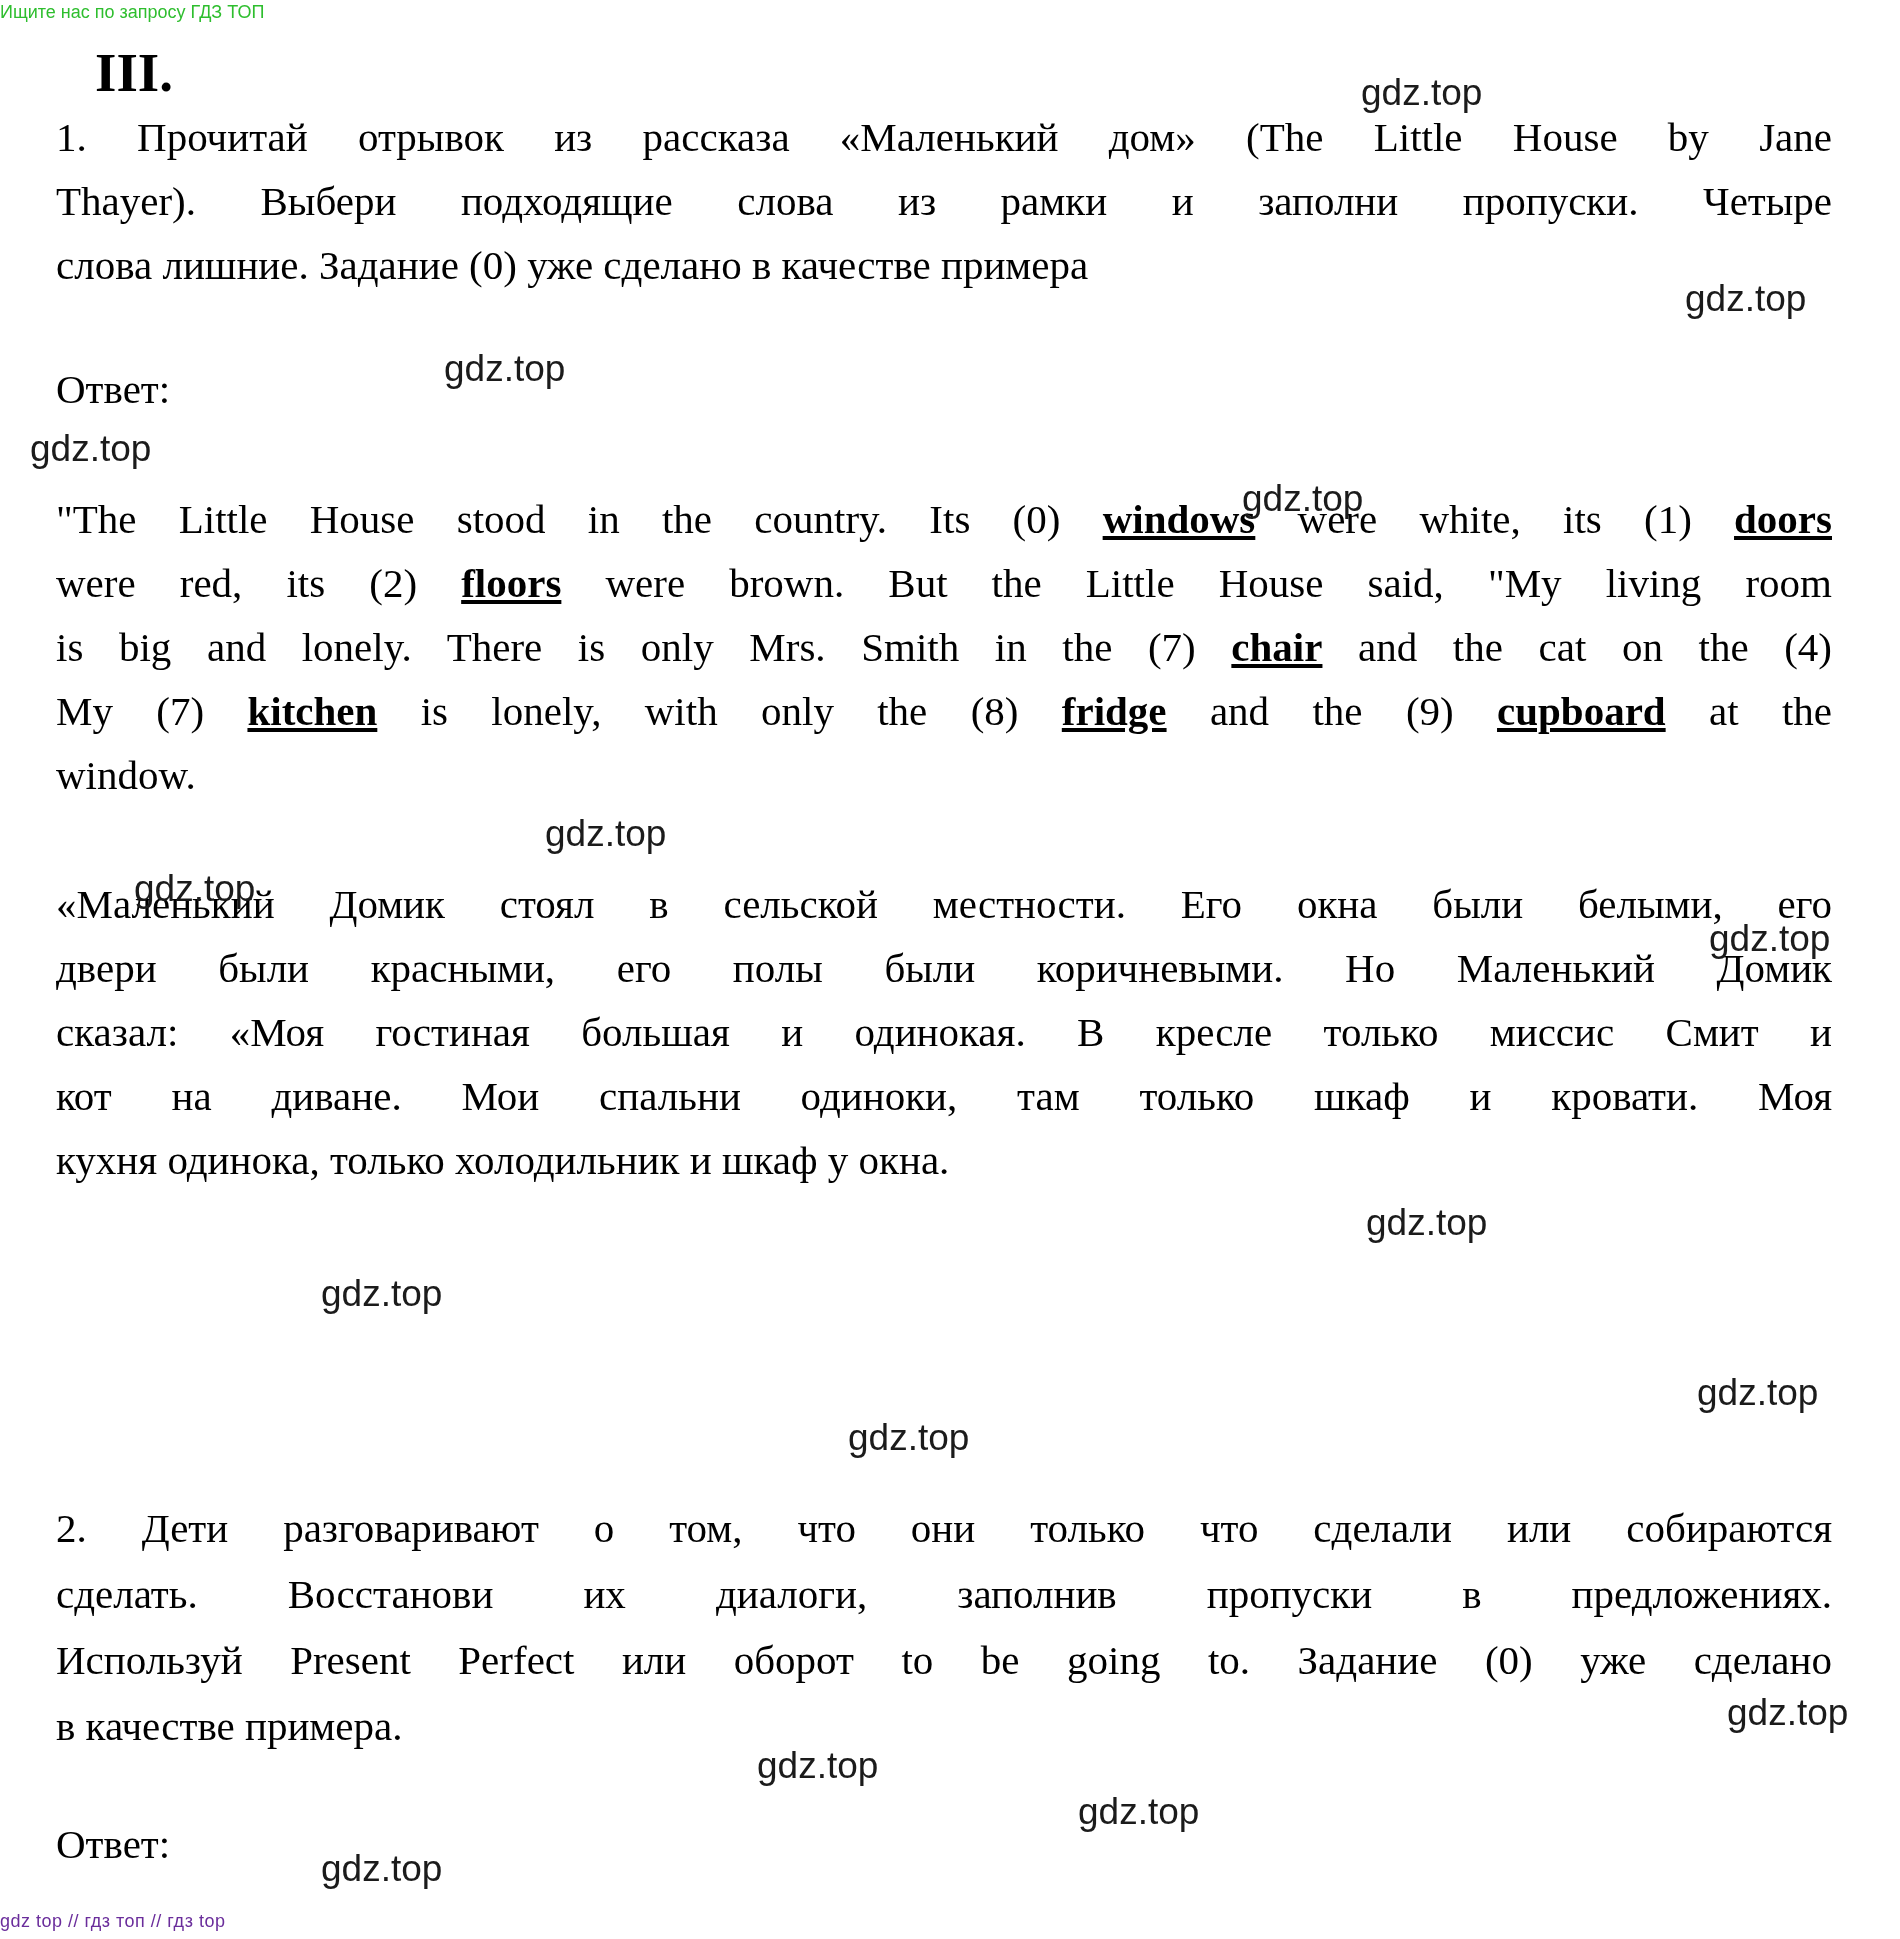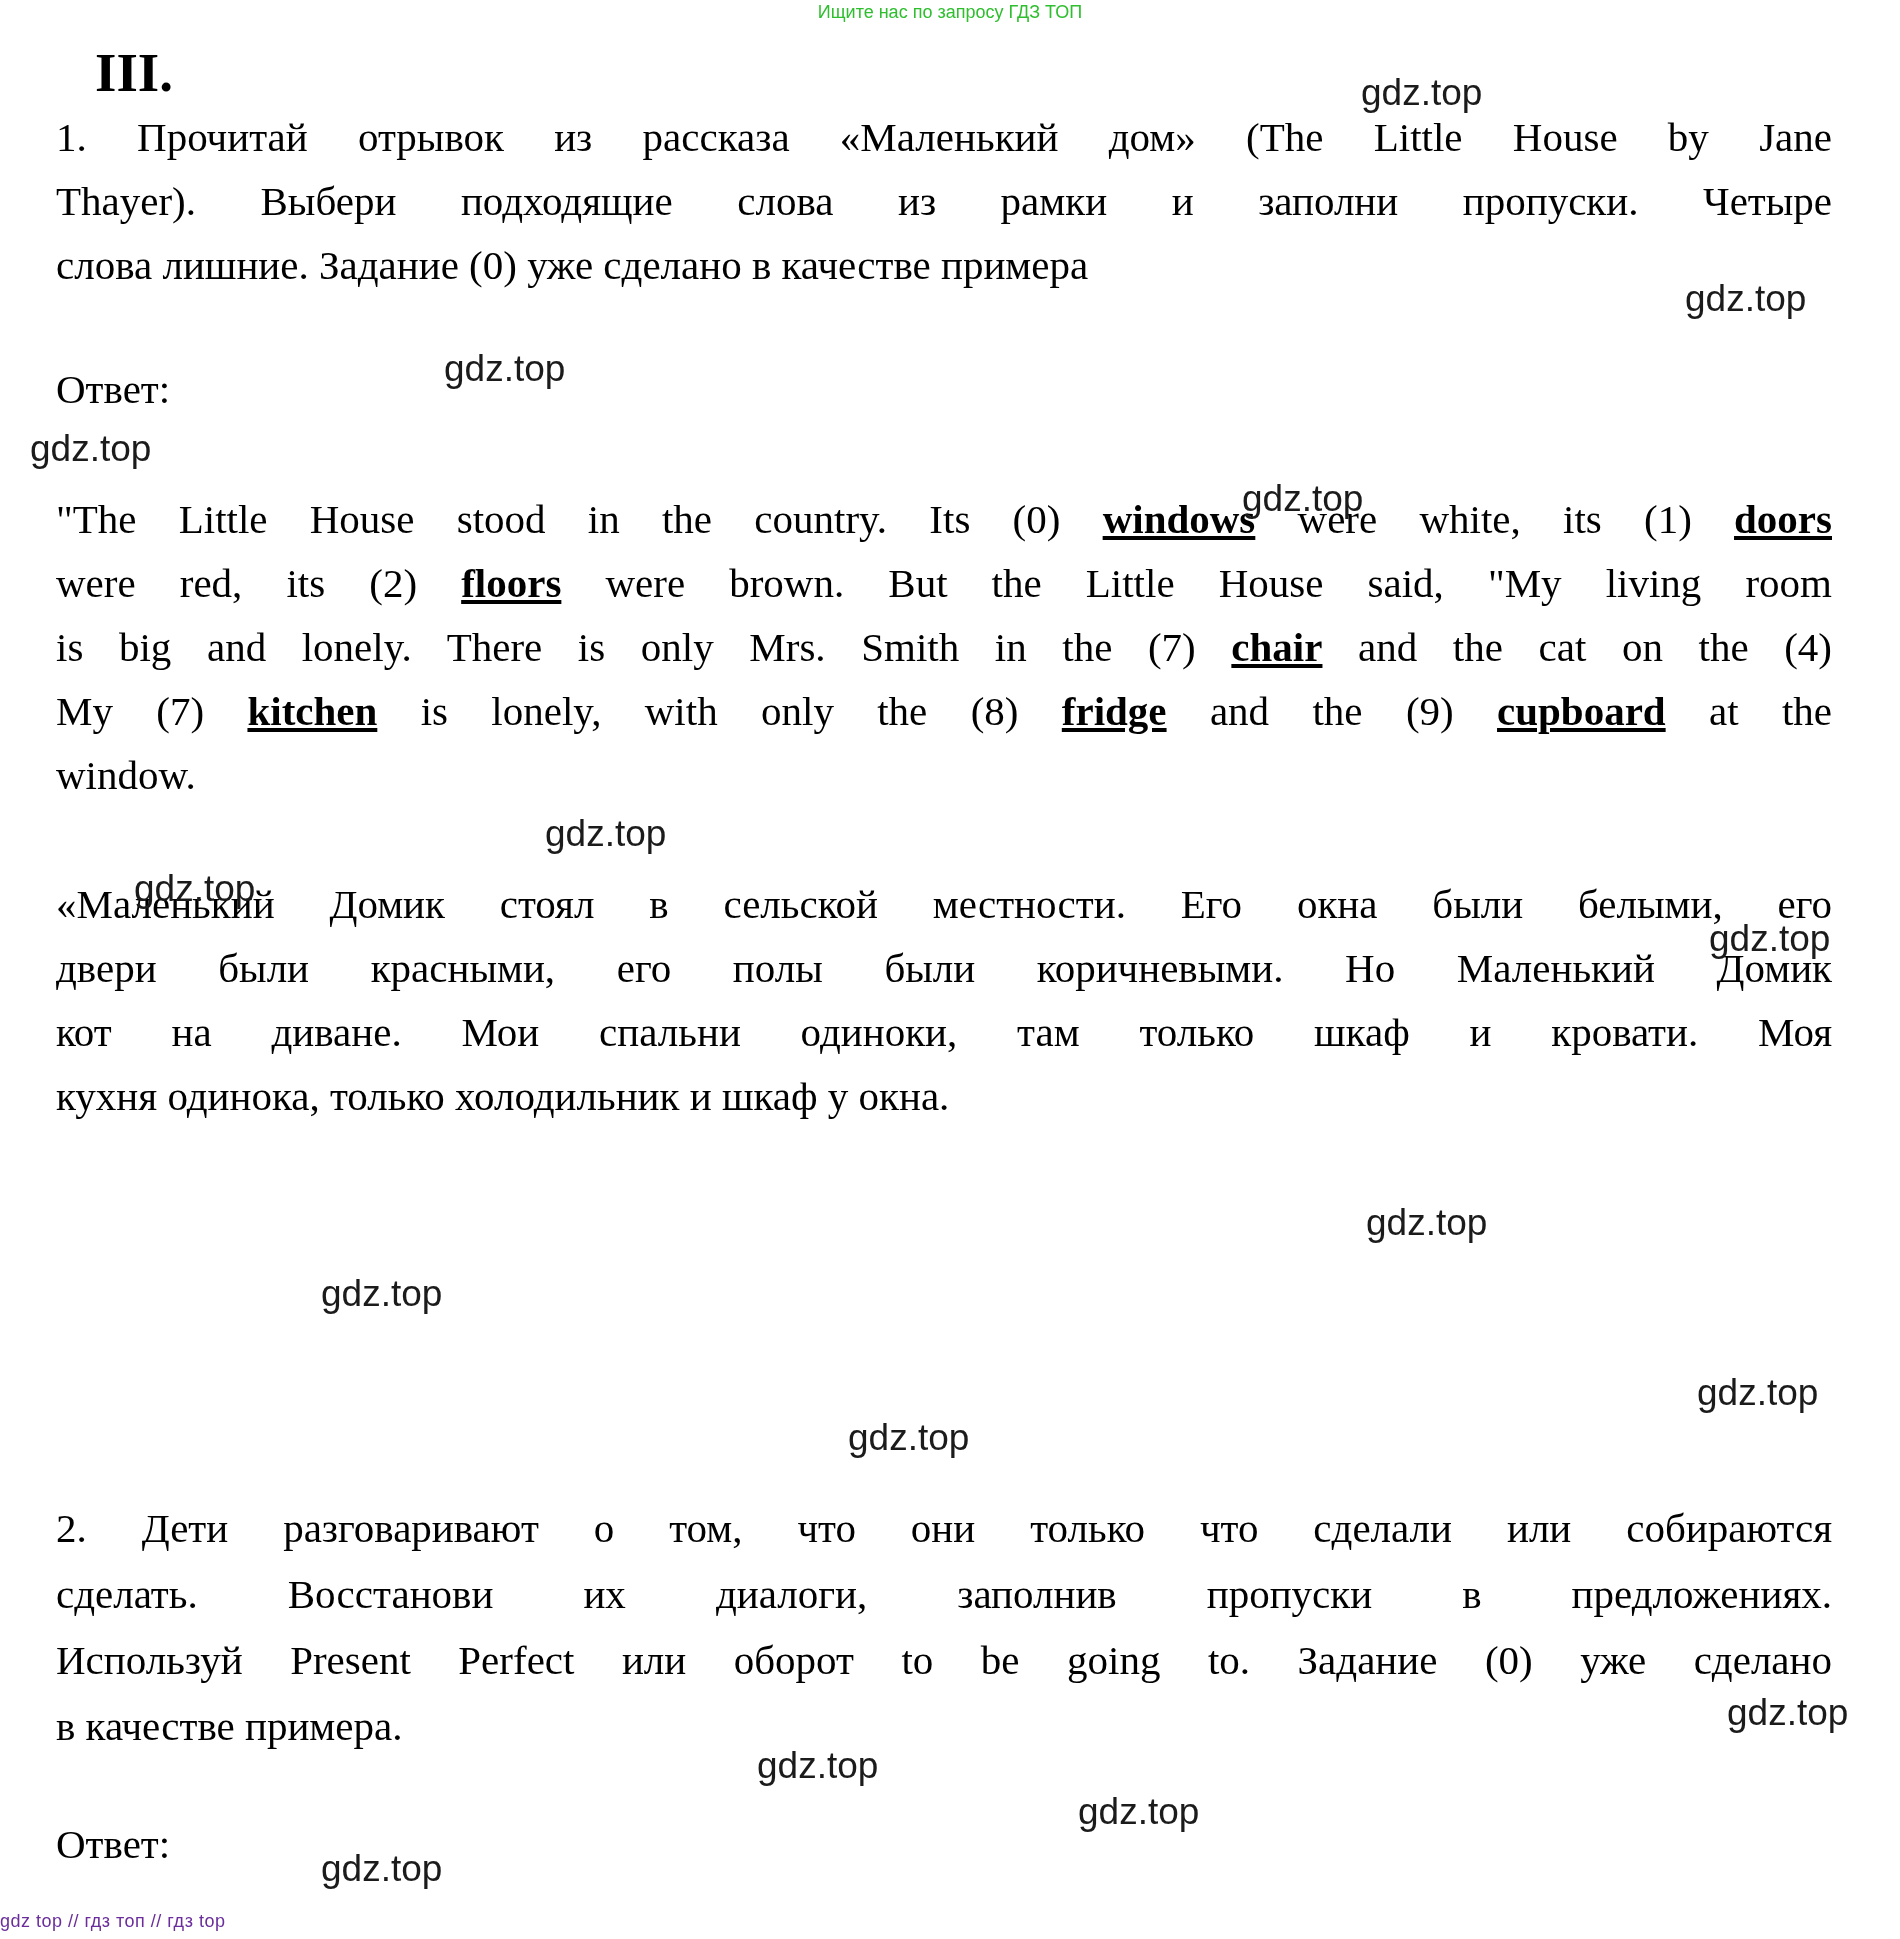--- a/index.html
+++ b/index.html
@@ -8,21 +8,21 @@
     width: 1900px;
     height: 1940px;
     background: #ffffff;
     font-family: "Liberation Serif", serif;
     color: #000000;
     overflow: hidden;
   }
   .top-note {
     position: absolute;
     top: 1.9px; left: 0; width: 100%;
-    text-align: center;
+    text-align: left;
     font-family: "Liberation Sans", sans-serif;
     font-size: 18px;
     color: var(--header_green, #2ebe2e);
   }
   .bottom-note {
     position: absolute;
     top: 1911px; left: 0; width: 100%;
     text-align: left;
     font-family: "Liberation Sans", sans-serif;
     font-size: 18px;
@@ -79,20 +79,21 @@
       <div class="tline"><span>"The Little House stood in the country. Its (0) </span><b>windows</b><span> were white, its (1) </span><b>doors</b></div>
       <div class="tline"><span>were red, its (2) </span><b>floors</b><span> were brown. But the Little House said, "My living room</span></div>
       <div class="tline"><span>is big and lonely. There is only Mrs. Smith in the (7) </span><b>chair</b><span> and the cat on the (4)</span></div>
       <div class="tline"><span>My (7) </span><b>kitchen</b><span> is lonely, with only the (8) </span><b>fridge</b><span> and the (9) </span><b>cupboard</b><span> at the</span></div>
       <div class="tline last"><span>window.</span></div>
     </div>
 
   <div class="block lh68" style="top:872px">
       <div class="tline"><span>«Маленький Домик стоял в сельской местности. Его окна были белыми, его</span></div>
       <div class="tline"><span>двери были красными, его полы были коричневыми. Но Маленький Домик</span></div>
+      <div class="tline"><span>сказал: «Моя гостиная большая и одинокая. В кресле только миссис Смит и</span></div>
       <div class="tline"><span>кот на диване. Мои спальни одиноки, там только шкаф и кровати. Моя</span></div>
       <div class="tline last"><span>кухня одинока, только холодильник и шкаф у окна.</span></div>
     </div>
 
 
   <div class="block lh70" style="top:1495px">
       <div class="tline"><span>2. Дети разговаривают о том, что они только что сделали или собираются</span></div>
       <div class="tline"><span>сделать. Восстанови их диалоги, заполнив пропуски в предложениях.</span></div>
       <div class="tline"><span>Используй Present Perfect или оборот to be going to. Задание (0) уже сделано</span></div>
       <div class="tline last"><span>в качестве примера.</span></div>

